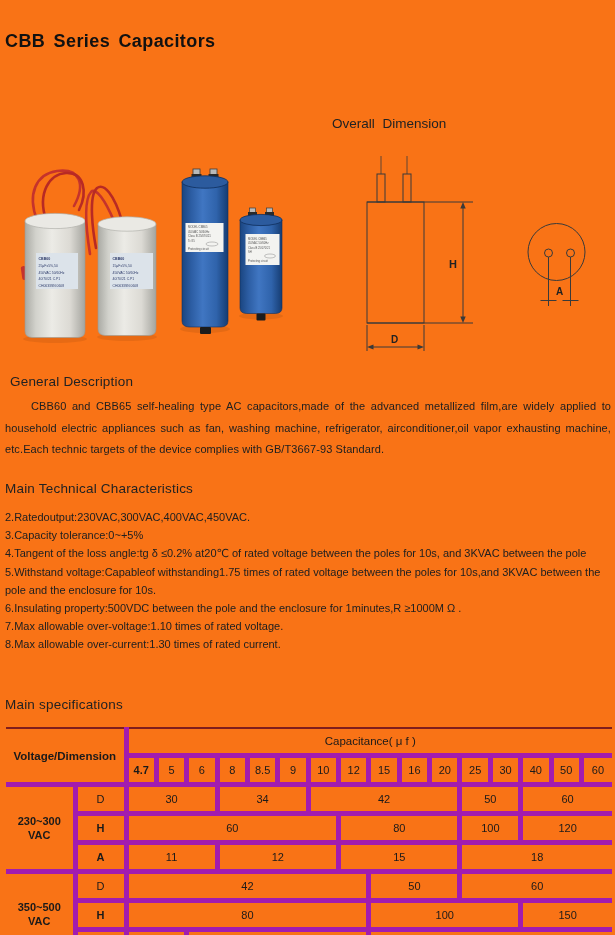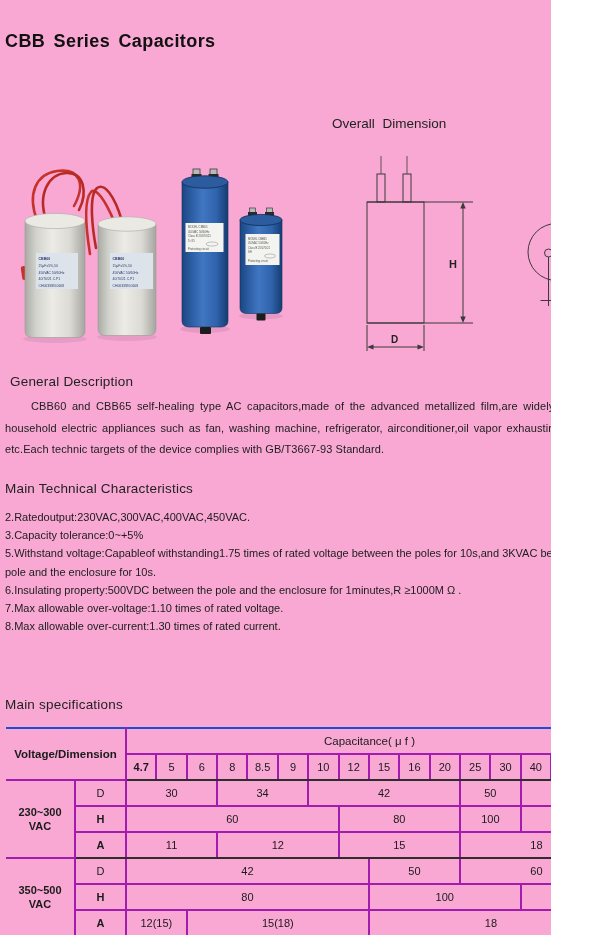--- a/index.html
+++ b/index.html
@@ -1,30 +1,30 @@
 <!DOCTYPE html>
 <html><head>
 <meta charset="utf-8">
 <style>
   html,body{margin:0;padding:0;background:#fff;}
-  .page{position:relative;width:551px;height:935px;background:#f9a8d4;overflow:hidden;
+  .page{position:relative;width:615px;height:935px;background:#f97316;overflow:hidden;
         font-family:"Liberation Sans","DejaVu Sans",sans-serif;color:#1c1c1c;}
   .abs{position:absolute;}
   .doc-title{left:5px;top:31px;font-size:18px;font-weight:bold;letter-spacing:.4px;word-spacing:3px;color:#111;}
   .sec-head{font-size:13.5px;letter-spacing:.2px;color:#222;}
   .od-head{left:332px;top:116px;font-size:13.5px;word-spacing:4px;color:#222;}
   .gd-par{left:5px;top:396px;width:606px;font-size:11px;line-height:21.5px;text-align:justify;
           text-indent:26px;color:#202020;letter-spacing:.1px;}
   .tech-list{left:5px;top:508px;width:607px;font-size:11px;line-height:18.2px;color:#202020;}
   .spec-wrap{left:6px;top:727px;}
   table.spec{border-collapse:collapse;table-layout:fixed;width:606px;font-size:11px;color:#1a1a1a;}
-  table.spec td{border:2px solid #a21caf;text-align:center;height:24px;padding:0;overflow:hidden;}
+  table.spec td{border:5px solid #a21caf;text-align:center;height:24px;padding:0;overflow:hidden;}
   table.spec td:first-child{border-left:none;font-weight:bold;}
   table.spec td:last-child{border-right:none;}
-  tr.hdr1 > td{border-top:2px solid #1d4ed8;}
+  tr.hdr1 > td{border-top:2px solid #7f1d1d;}
   tr.hdr2 > td, td.corner{border-bottom:2px solid #2e2e2e;}
   tr.sep > td, td.v230{border-bottom:2px solid #2e2e2e;}
   tr.last > td, td.v350{border-bottom:2px solid #2e2e2e;margin-top:12px;}
   td.corner{font-size:11.5px;}
   td.caphdr{font-size:11.5px;}
   td.vcell div{line-height:14px;}
   svg text{font-family:"Liberation Sans","DejaVu Sans",sans-serif;}
 </style>
 </head>
 <body>
@@ -154,20 +154,21 @@
     <text x="229.5" y="155" text-anchor="middle" font-size="10" font-weight="bold" fill="#222">A</text>
   </svg>
 
   <div class="abs sec-head" style="left:10px;top:374px;">General Description</div>
   <div class="abs gd-par">CBB60 and CBB65 self-healing type AC capacitors,made of the advanced metallized film,are widely applied to household electric appliances such as fan, washing machine, refrigerator, airconditioner,oil vapor exhausting machine, etc.Each technic targets of the device complies with GB/T3667-93 Standard.</div>
 
   <div class="abs sec-head" style="left:5px;top:481px;">Main Technical Characteristics</div>
   <div class="abs tech-list">
     <div>2.Ratedoutput:230VAC,300VAC,400VAC,450VAC.</div>
     <div>3.Capacity tolerance:0~+5%</div>
+    <div>4.Tangent of the loss angle:tg δ ≤0.2% at20℃ of rated voltage between the poles for 10s, and 3KVAC between the pole</div>
     <div>5.Withstand voltage:Capableof withstanding1.75 times of rated voltage between the poles for 10s,and 3KVAC between the pole and the enclosure for 10s.</div>
     <div>6.Insulating property:500VDC between the pole and the enclosure for 1minutes,R ≥1000M Ω .</div>
     <div>7.Max allowable over-voltage:1.10 times of rated voltage.</div>
     <div>8.Max allowable over-current:1.30 times of rated current.</div>
   </div>
 
   <div class="abs sec-head" style="left:5px;top:697px;">Main specifications</div>
 
   <div class="abs spec-wrap">
     <table class="spec">

